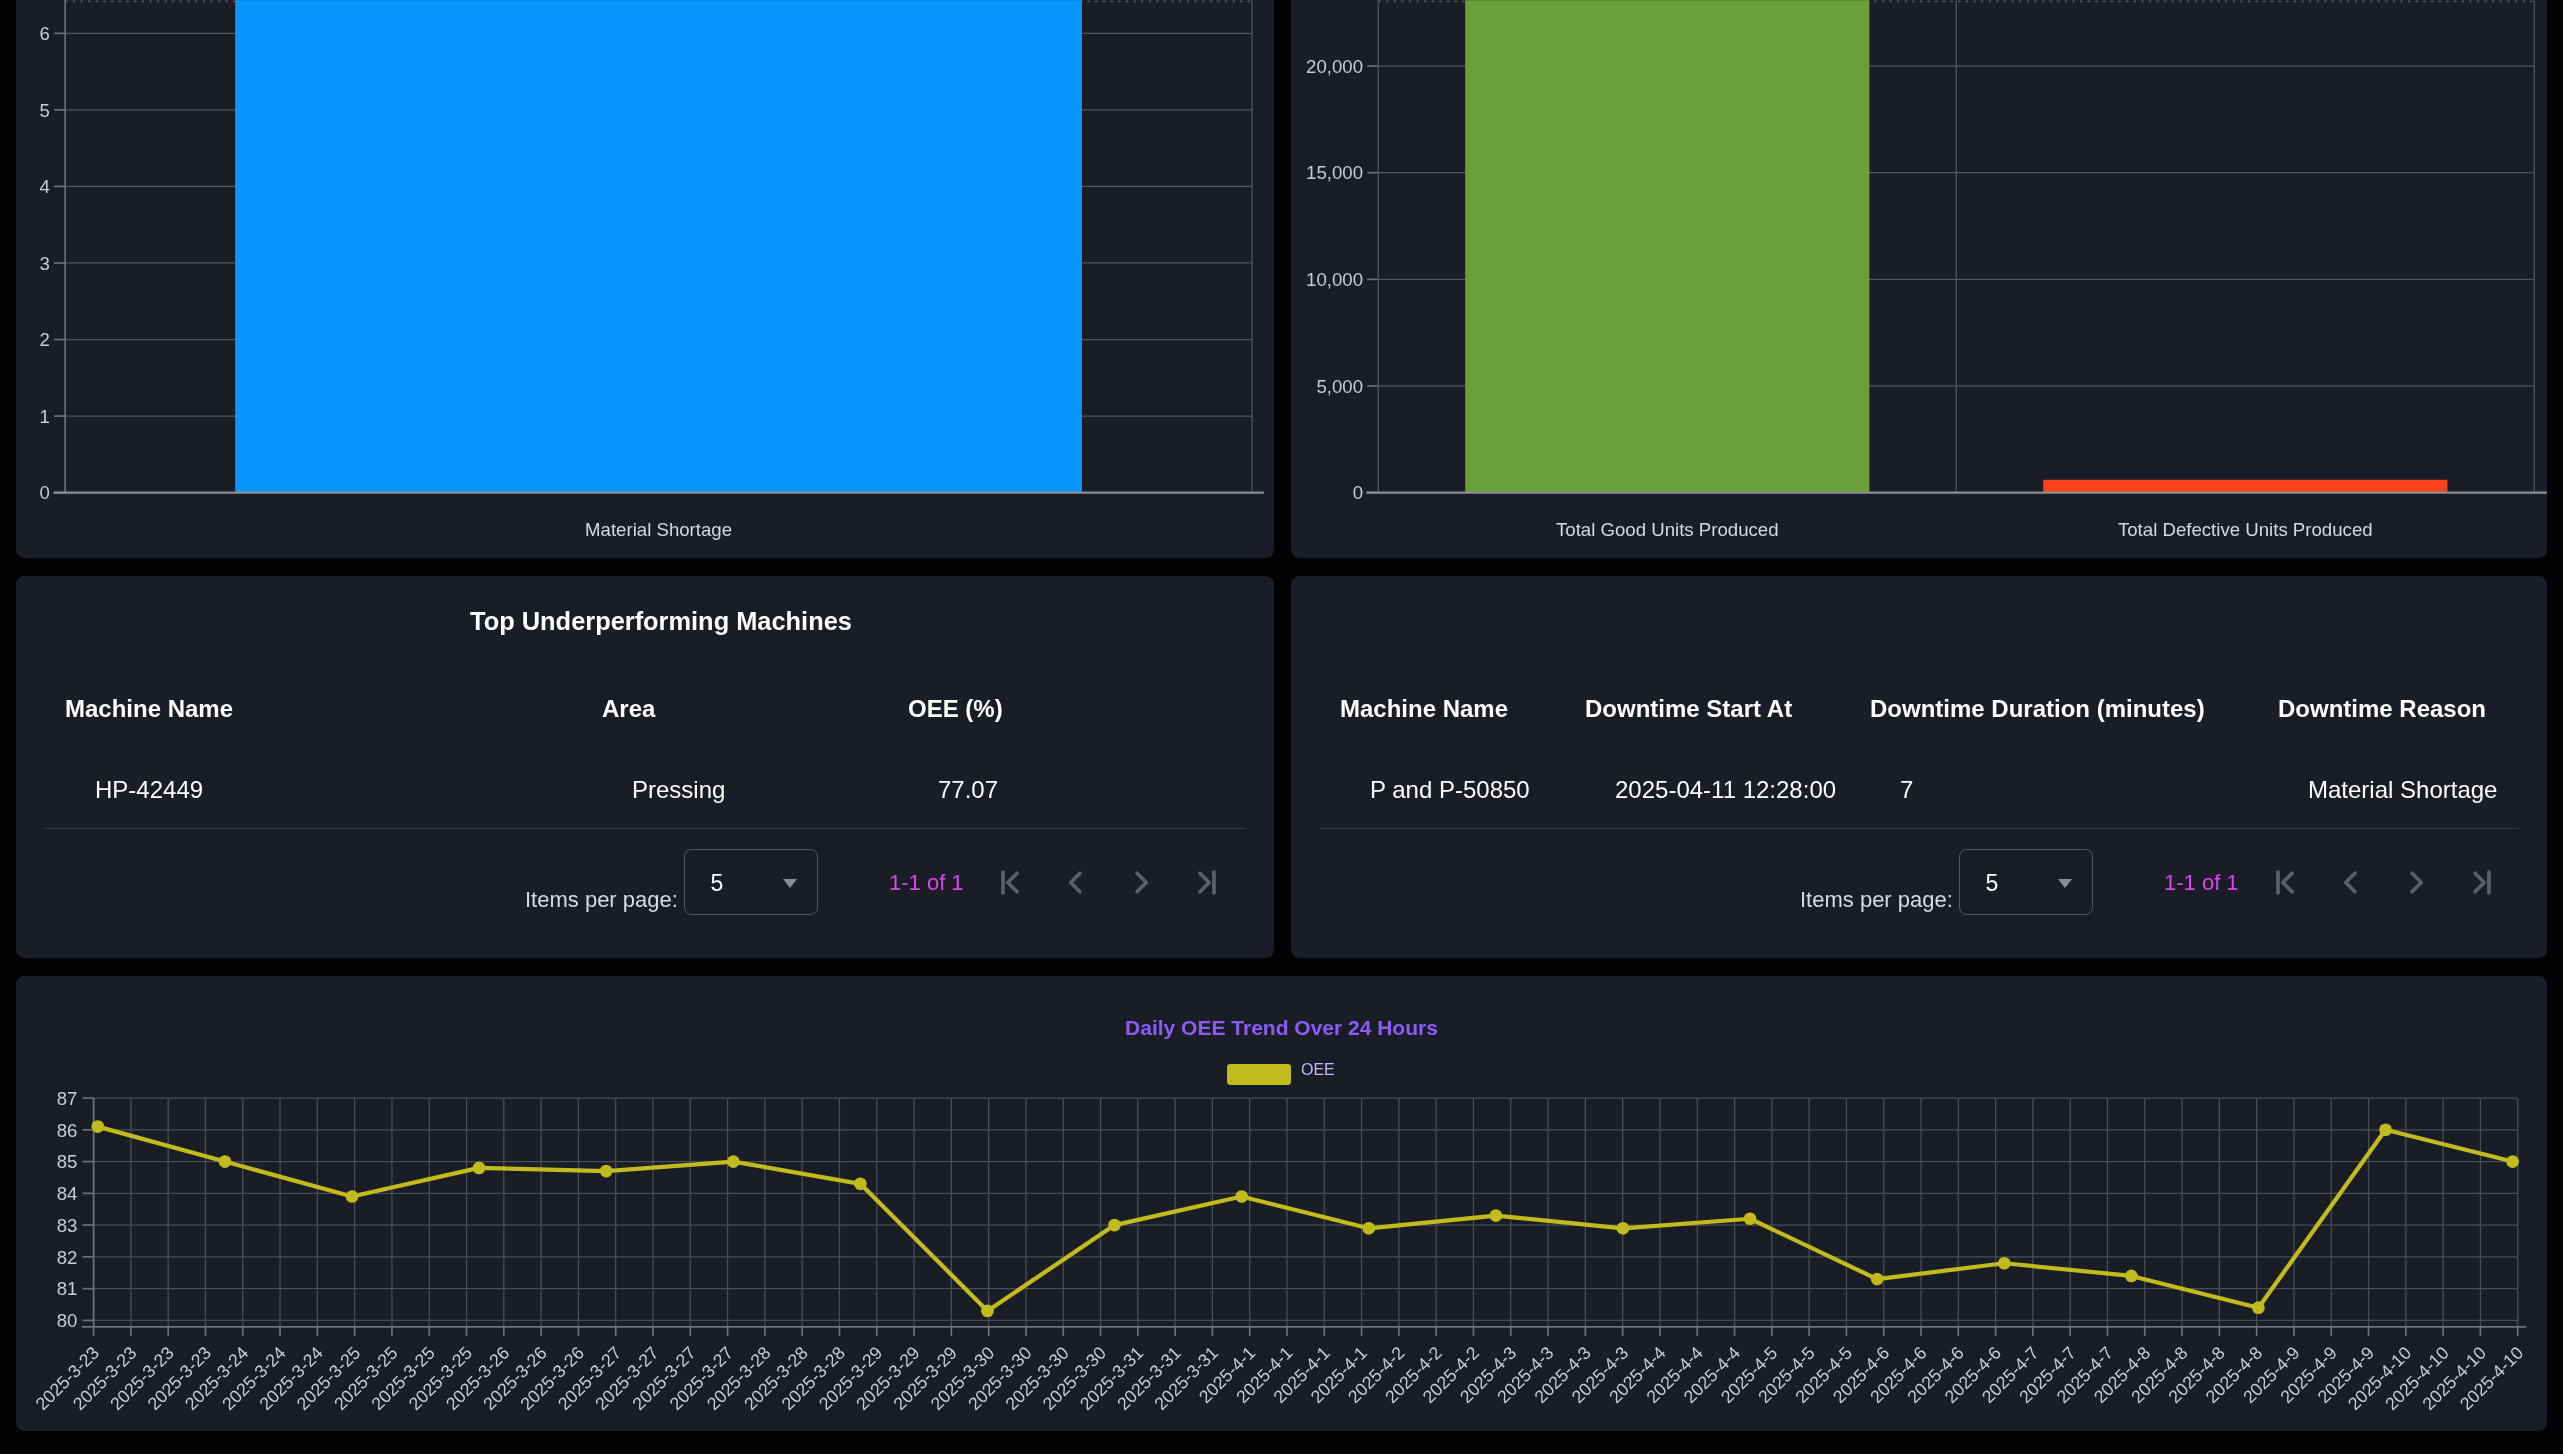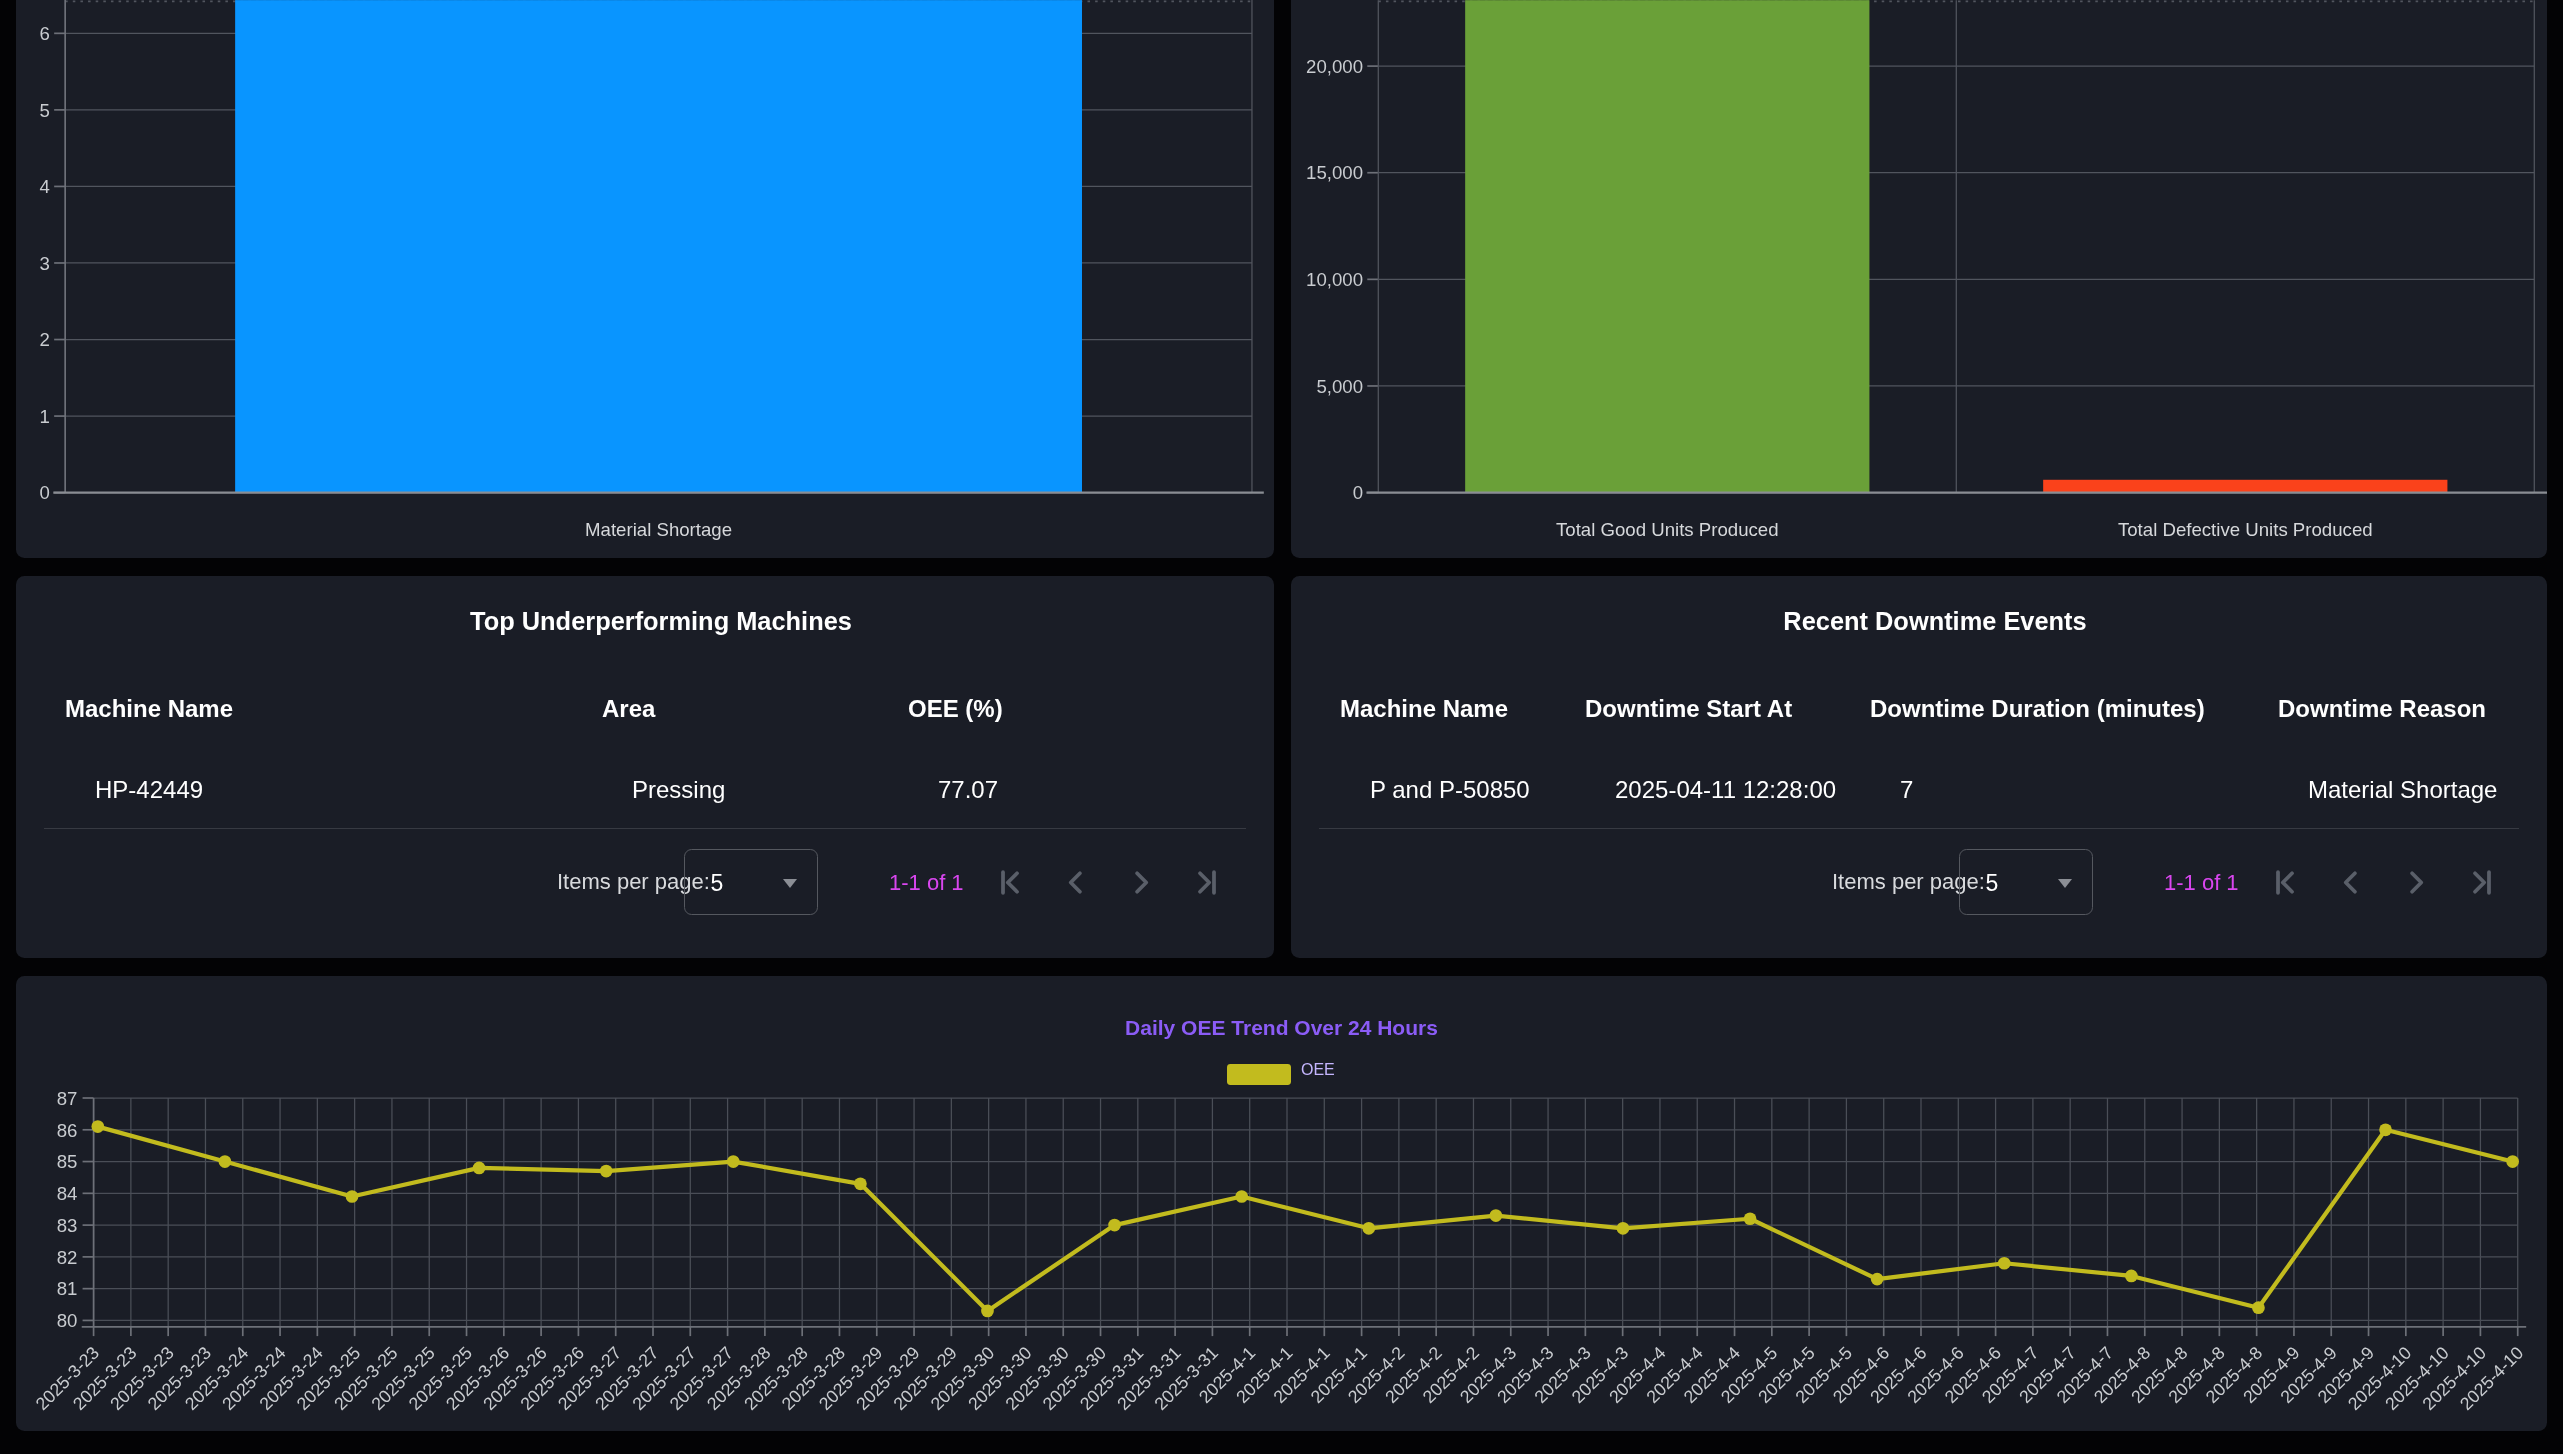--- a/index.html
+++ b/index.html
@@ -8,21 +8,21 @@
   .card { position:absolute; background:#1a1d26; border-radius:8.5px; }
   .card.top { border-radius:0 0 8.5px 8.5px; }
   .chart-host { position:absolute; inset:0; }
   .card-title { position:absolute; left:0; right:0; top:30.5px; text-align:center;
                 font-size:25.4px; font-weight:700; color:#ffffff;margin-left:32px; }
   .th { position:absolute; top:119px; font-size:24px; font-weight:700; color:#ffffff; }
   .td { position:absolute; top:200px; font-size:24px; font-weight:400; color:#ffffff;margin-left:30px; }
   .row-divider { position:absolute; left:28px; right:28px; top:252px;
                  border-bottom:1.7px solid rgba(255,255,255,0.13); }
   .paginator { position:absolute; left:0; right:0; top:273px; height:66px; }
-  .pp-label { position:absolute; left:509px; top:20px; font-size:22px; color:#d8dadd;margin-left:32px; }
+  .pp-label { position:absolute; left:509px; top:38px; font-size:22px; color:#d8dadd; }
   .pp-select { position:absolute; left:668px; top:0; width:134px; height:66px;
                border:1.7px solid #55585f; border-radius:7.6px; cursor:pointer; }
   .pp-select .val { position:absolute; left:25.4px; top:19.5px; font-size:23px; color:#ffffff; }
   .pp-caret { position:absolute; right:20.3px; top:29px; width:0; height:0;
               border-left:7.6px solid transparent; border-right:7.6px solid transparent;
               border-top:9.3px solid #8b8e95; }
   .pp-range { position:absolute; left:873px; top:21px; font-size:22px; color:#d946ef; }
   .pp-nav { position:absolute; top:12.7px; width:41px; height:41px; }
   .pp-nav svg { width:41px; height:41px; }
   .n1 { left:973px; } .n2 { left:1039px; } .n3 { left:1105px; } .n4 { left:1171px; }
@@ -139,21 +139,20 @@
     <span class="pp-nav n4">
       <svg viewBox="0 0 24 24" fill="none" stroke="#5a5f69" stroke-width="2.2" stroke-linecap="round" stroke-linejoin="round">
           <path d="M15.8 6 V18"></path>
           <path d="M7.6 6.6 L13 12 L7.6 17.4"></path>
         </svg>
     </span>
   </div>
 </div>
 
 <div class="card" id="card-mr" style="left:1291px; top:576px; width:1256px; height:382px;">
-  <div class="card-title">Recent Downtime Events</div>
   <div class="th" style="left:49px">Machine Name</div>
   <div class="th" style="left:294px">Downtime Start At</div>
   <div class="th" style="left:579px">Downtime Duration (minutes)</div>
   <div class="th" style="left:987px">Downtime Reason</div>
   <div>
     <div class="td" style="left:49px">P and P-50850</div>
     <div class="td" style="left:294px">2025-04-11 12:28:00</div>
     <div class="td" style="left:579px">7</div>
     <div class="td" style="left:987px">Material Shortage</div>
   </div>

